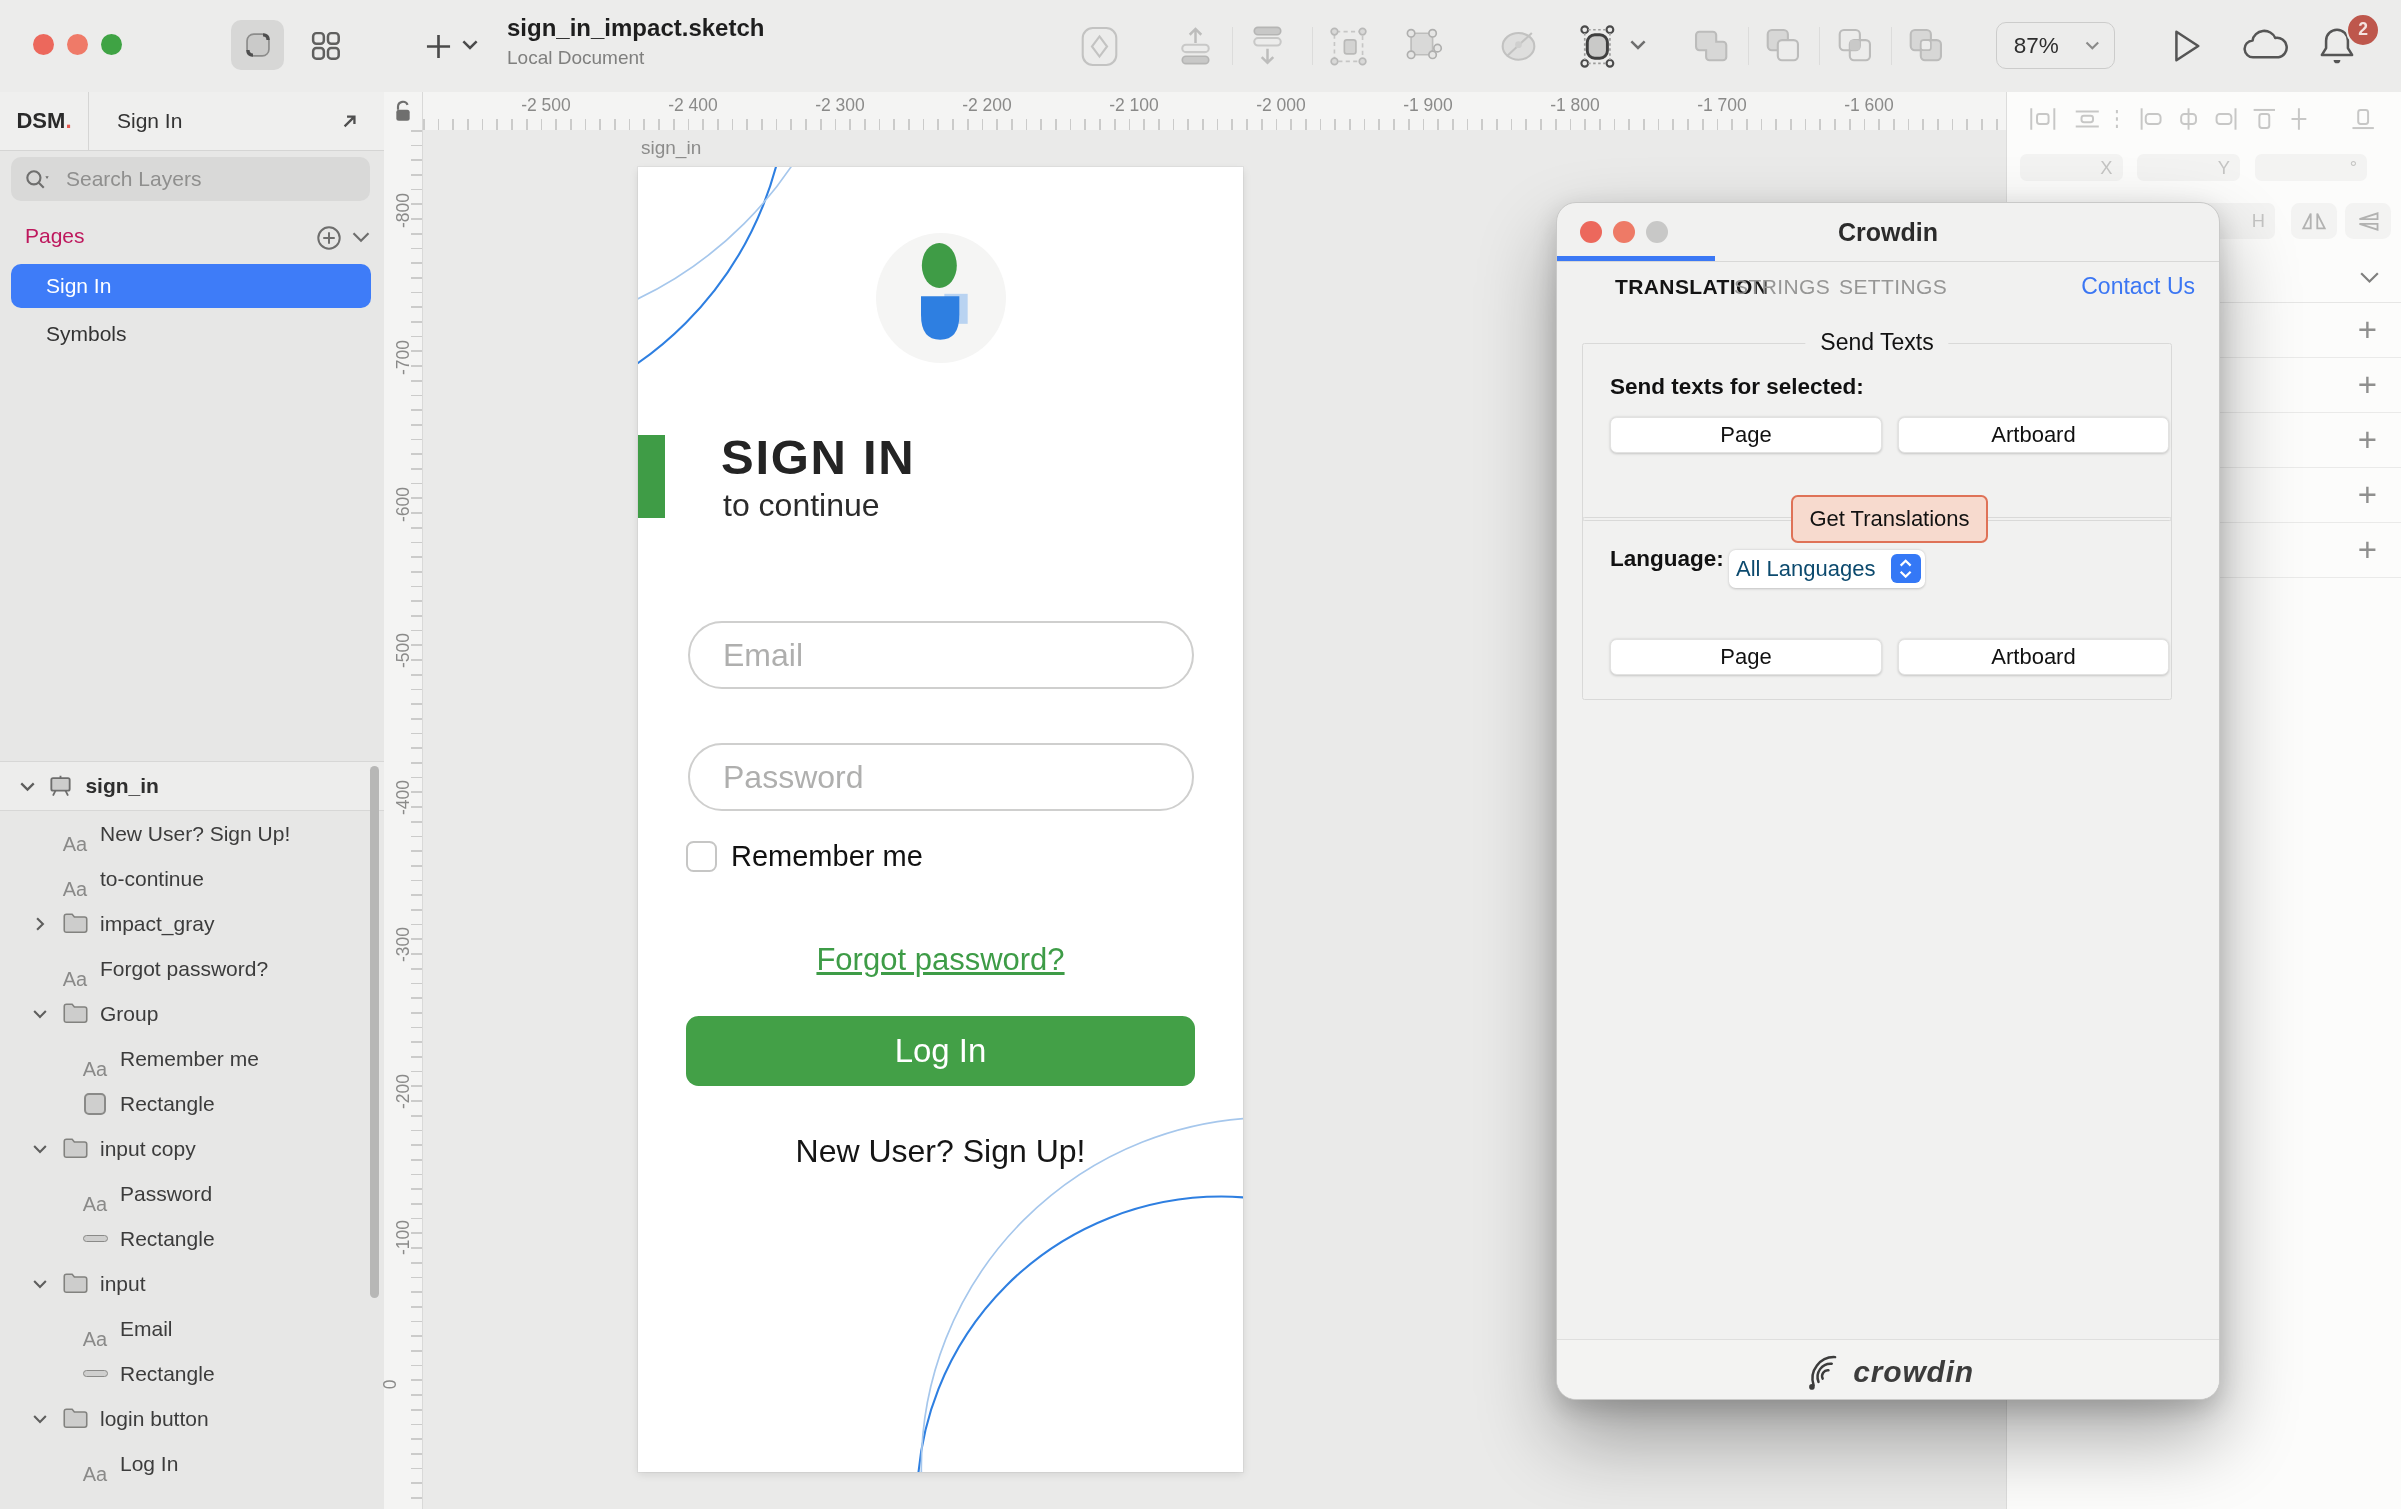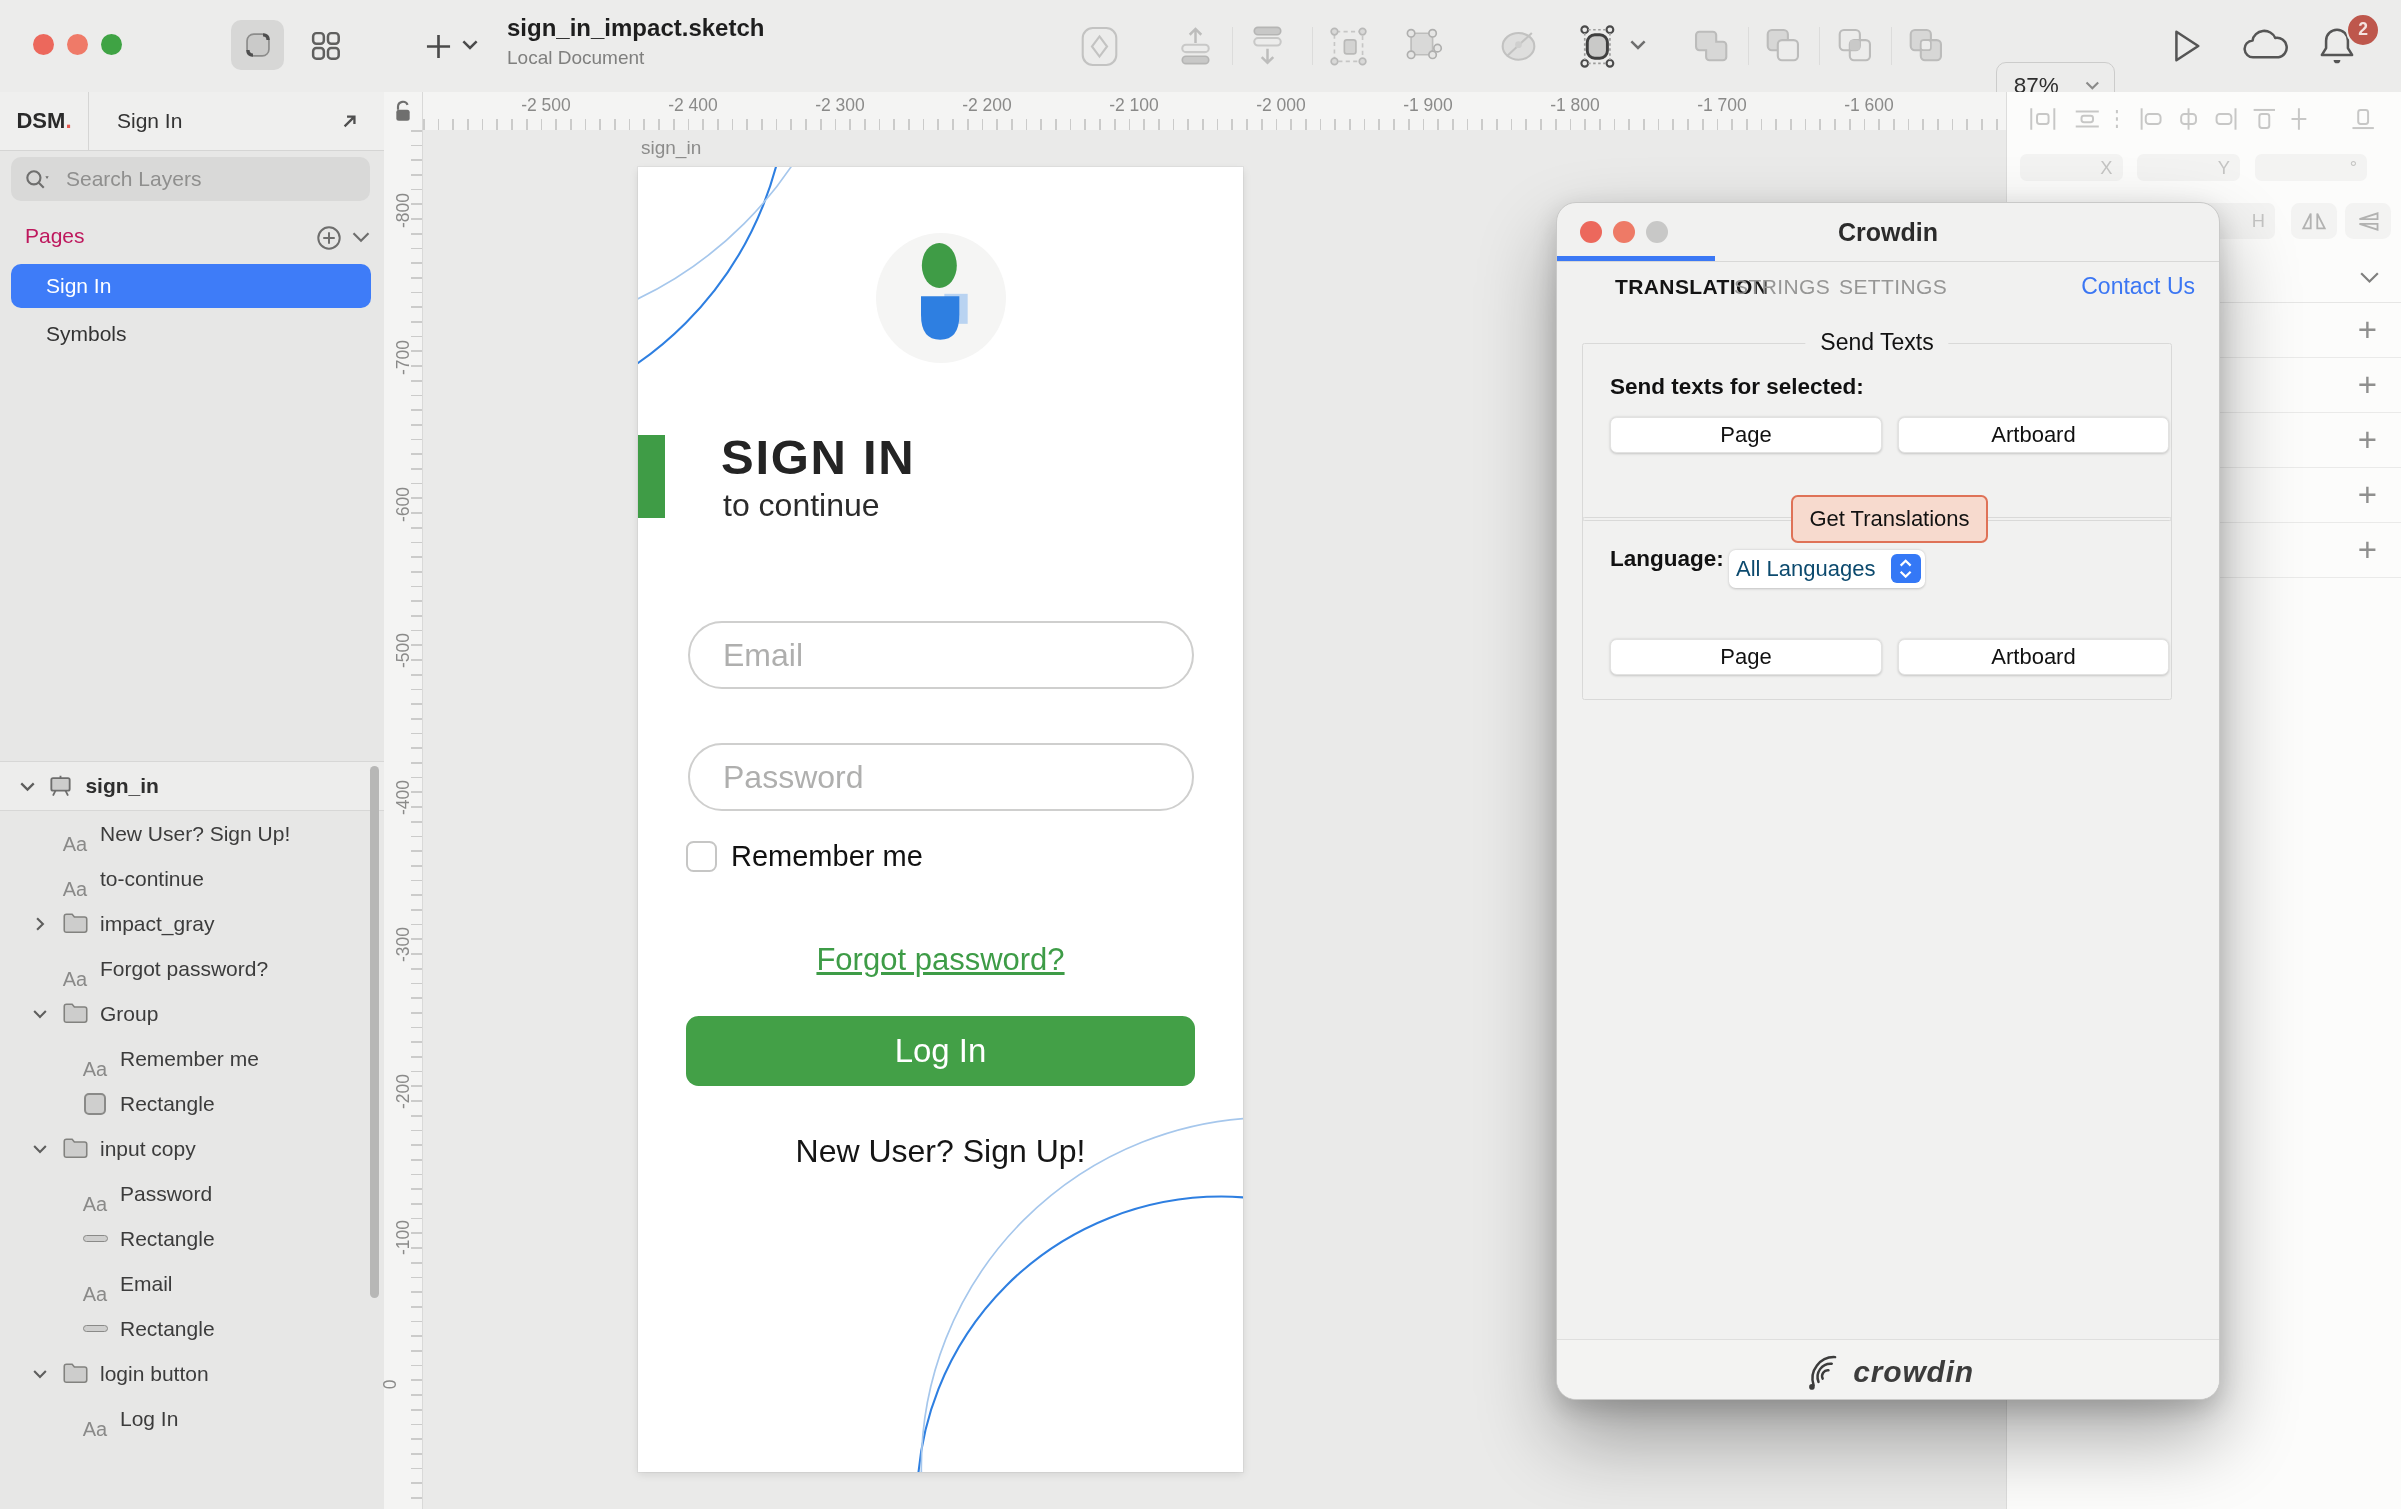--- a/index.html
+++ b/index.html
@@ -9,21 +9,21 @@
 
   
   .toolbar{position:absolute;left:0;top:0;width:2401px;height:92px;background:#ECECEB;border-bottom:0.8px solid #D2D2D1;}
   .tl{position:absolute;top:34px;width:21px;height:21px;border-radius:50%;}
   .seg{position:absolute;top:20px;width:53px;height:50px;border-radius:10px;display:flex;align-items:center;justify-content:center;}
   .seg.sel{background:#D7D7D6;}
   .ticon{position:absolute;display:flex;align-items:center;justify-content:center;}
   .tsep{position:absolute;top:27px;width:0.8px;height:38px;background:#DCDCDB;}
   .doc-title{position:absolute;left:507px;top:14px;font-size:24px;font-weight:bold;color:#1E1E1E;}
   .doc-sub{position:absolute;left:507px;top:47px;font-size:19px;color:#7F7F7E;}
-  .zoombox{position:absolute;left:1996px;top:22px;width:117px;height:45px;border:1.7px solid #CCCCCB;border-radius:10px;display:flex;align-items:center;margin-top:40px;}
+  .zoombox{position:absolute;left:1996px;top:22px;width:117px;height:45px;border:1.7px solid #CCCCCB;border-radius:10px;display:flex;align-items:center;}
   .zoombox span{margin-left:16.7px;font-size:22.5px;color:#2E2E2E;}
   .badge{position:absolute;left:2346px;top:12.5px;width:30px;height:30px;border-radius:50%;background:#BE574C;color:#F4E3E0;font-size:17.5px;font-weight:bold;display:flex;align-items:center;justify-content:center;border:2.5px solid #ECECEB;}
 
   
   .sidebar{position:absolute;left:0;top:92px;width:384px;height:1418px;background:#E7E7E6;border-right:0.8px solid #CFCFCE;}
   .side-tabs{position:absolute;left:0;top:0;width:384px;height:58px;background:#EFEFEE;border-bottom:0.8px solid #D5D5D4;padding-left:48px;}
   .side-tabs .vsep{position:absolute;left:88px;top:0;width:0.8px;height:58px;background:#D5D5D4;}
   .dsm{position:absolute;left:0;top:0;width:88px;height:58px;display:flex;align-items:center;justify-content:center;font-size:22px;font-weight:bold;color:#2A2A2A;}
   .dsm .dot{color:#E4584F;}
   .signin-tab{position:absolute;left:117px;top:0;height:58px;display:flex;align-items:center;font-size:21px;color:#333;}
@@ -389,20 +389,31 @@
             <span class="aa">Aa</span>
           </span>
           <span class="l-label">Password</span>
         </div>
         <div class="layer-row lvl2">
           <span class="ic">
             <span class="line-ic"></span>
           </span>
           <span class="l-label">Rectangle</span>
         </div>
+        <div class="layer-row lvl1">
+          <svg class="chev" width="14" height="10" viewBox="0 0 12 8">
+            <polyline points="1,1.5 6,6.5 11,1.5" fill="none" stroke="#5E5E5D" stroke-width="1.8"></polyline>
+          </svg>
+          <span class="ic">
+            <svg width="27" height="22.5" viewBox="0 0 24 20">
+              <path d="M2 4 Q2 2 4 2 L9 2 L11 4.5 L20 4.5 Q22 4.5 22 6.5 L22 16 Q22 18 20 18 L4 18 Q2 18 2 16 Z" fill="#CDCDCC" stroke="#82827F" stroke-width="1.4"></path>
+            </svg>
+          </span>
+          <span class="l-label">input</span>
+        </div>
         <div class="layer-row lvl2">
           <span class="ic">
             <span class="aa">Aa</span>
           </span>
           <span class="l-label">Email</span>
         </div>
         <div class="layer-row lvl2">
           <span class="ic">
             <span class="line-ic"></span>
           </span>

